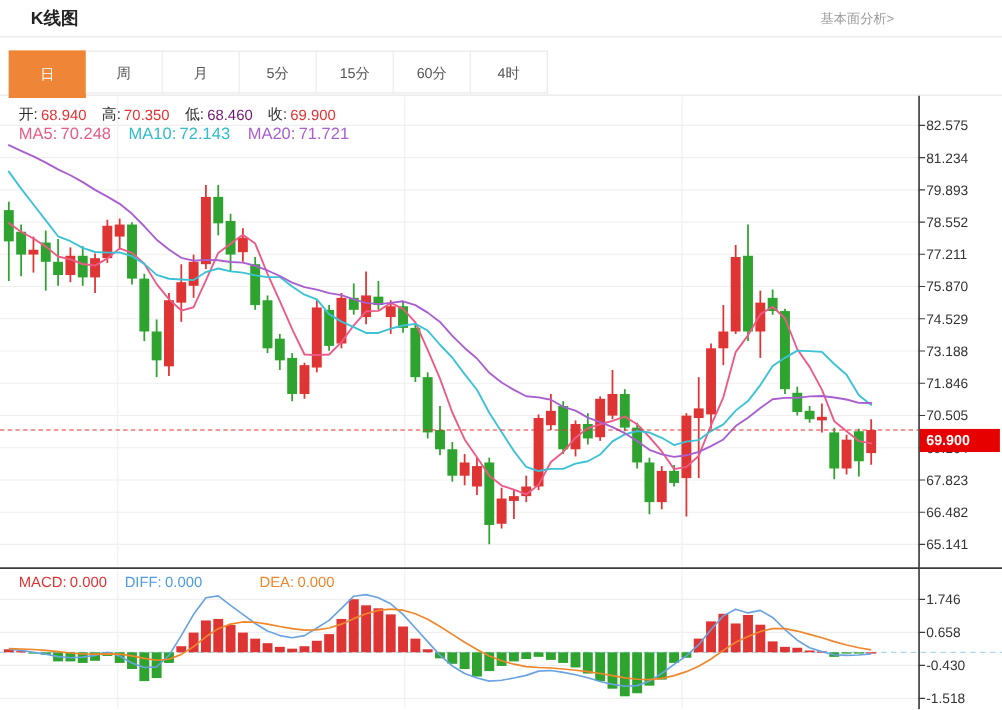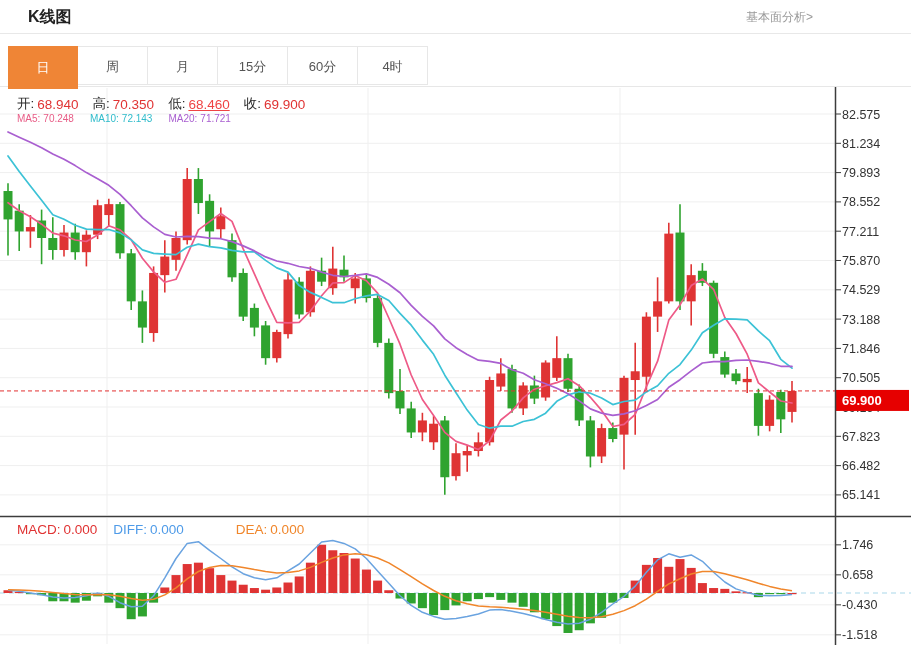--- a/index.html
+++ b/index.html
@@ -15,21 +15,21 @@
   .tab { width:70px; height:39px; line-height:39px; text-align:center; font-size:13px; color:#555;
     background:#fff; border:1px solid #e7e7e7; border-left:none; cursor:pointer; }
   .tab:first-child { border-left:1px solid #e7e7e7; }
   .tab.active { background:#ef8536; color:#fff; border-color:#ef8536; height:43px; line-height:41px; }
   .legend { position:absolute; display:flex; z-index:3; white-space:nowrap; }
   .legend .pair { display:flex; align-items:center; }
   .legend .lbl { color:#333; }
   .legend .val { margin-left:3px; }
   .row-ohlc { left:17px; top:95px; gap:14px; font-size:13.5px; }
   .row-ohlc .lbl { color:#2b2b2b; }
-  .row-ma { left:17px; top:113px; gap:16px; font-size:10px; }
+  .row-ma { left:17px; top:113px; gap:16px; font-size:15px; }
   .row-ma .lbl { color:inherit; }
   .row-macd { left:17px; top:522px; gap:16px; font-size:13.5px; }
   .row-macd .lbl { color:inherit; }
 </style>
 </head>
 <body>
 
 <div class="app">
 
   <svg class="chart" id="chart" width="911" height="645">
@@ -323,37 +323,38 @@
   <div class="topbar">
     <div class="page-title">K线图</div>
     <a class="fund-link" style="color: rgb(153, 153, 153);">基本面分析&gt;</a>
   </div>
   <div class="title-divider"></div>
 
   <div class="tabbar" id="tabbar">
       <div class="tab active">日</div>
       <div class="tab">周</div>
       <div class="tab">月</div>
+      <div class="tab">5分</div>
       <div class="tab">15分</div>
       <div class="tab">60分</div>
       <div class="tab">4时</div>
     </div>
 
   <div class="legend row-ohlc">
     <span class="pair">
         <span class="lbl">开:</span>
         <span class="val" style="color: rgb(224, 51, 51);">68.940</span>
       </span>
     <span class="pair">
         <span class="lbl">高:</span>
         <span class="val" style="color: rgb(224, 51, 51);">70.350</span>
       </span>
     <span class="pair">
         <span class="lbl">低:</span>
-        <span class="val" style="color: #ef4444; text-decoration: underline;">68.460</span>
+        <span class="val" style="color: #701a75;">68.460</span>
       </span>
     <span class="pair">
         <span class="lbl">收:</span>
         <span class="val" style="color: rgb(224, 51, 51);">69.900</span>
       </span>
   </div>
 
   <div class="legend row-ma">
     <span class="pair" style="color: rgb(232, 92, 134);">
         <span class="lbl">MA5:</span>

